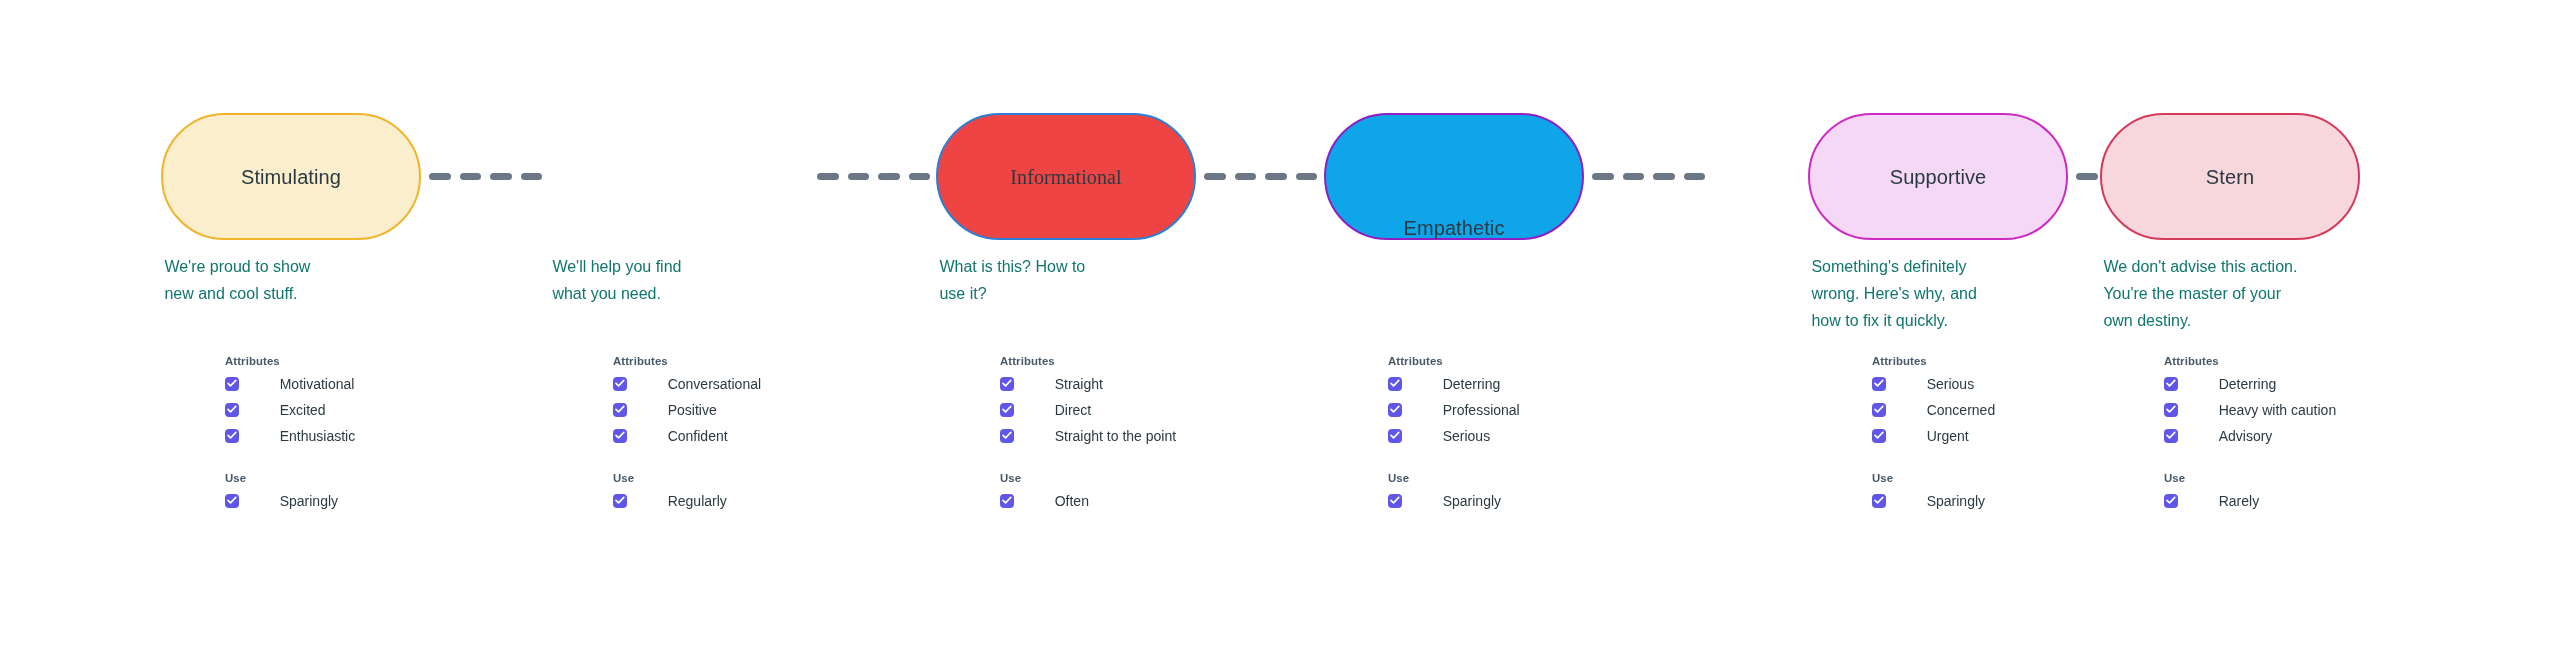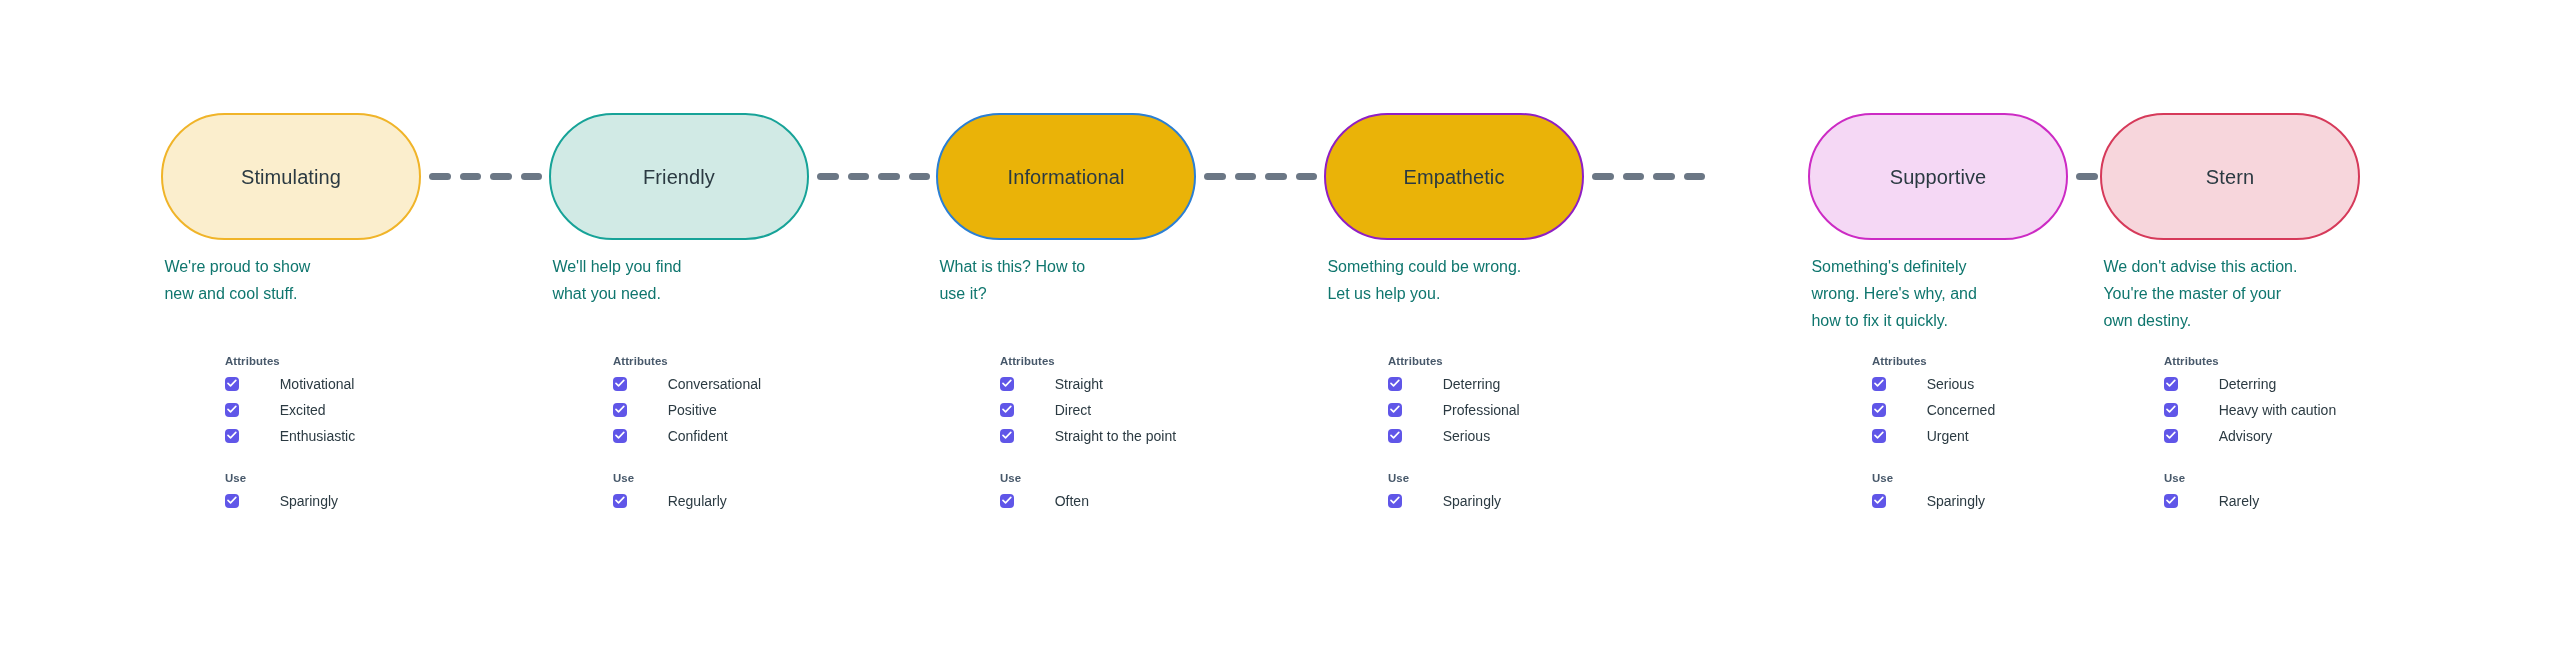--- a/index.html
+++ b/index.html
@@ -189,23 +189,20 @@
               <svg width="10" height="8.7" viewBox="0 0 15 13">
                 <path d="M1.5 6.6 L5.3 10.3 L13.2 2.1" stroke="#ffffff" stroke-width="2.4" stroke-linecap="round" stroke-linejoin="round" fill="none"></path>
               </svg>
             </span>
             <span class="meta-label">Sparingly</span>
           </li>
         </ul>
       </div>
     </div>
     <div class="col" style="left: 549px;">
-      <div class="pill" style="border-color: rgb(23, 163, 152); background: rgb(209, 234, 229);">
-        <span class="pill-label">Friendly</span>
-      </div>
       <div class="connector">
         <span class="dash" style="background: rgb(107, 119, 133);"></span>
         <span class="dash" style="background: rgb(107, 119, 133);"></span>
         <span class="dash" style="background: rgb(107, 119, 133);"></span>
         <span class="dash" style="background: rgb(107, 119, 133);"></span>
       </div>
       <div class="desc">We'll help you find
 what you need.</div>
       <div class="meta">
         <div class="meta-heading">Attributes</div>
@@ -242,21 +239,21 @@
               <svg width="10" height="8.7" viewBox="0 0 15 13">
                 <path d="M1.5 6.6 L5.3 10.3 L13.2 2.1" stroke="#ffffff" stroke-width="2.4" stroke-linecap="round" stroke-linejoin="round" fill="none"></path>
               </svg>
             </span>
             <span class="meta-label">Regularly</span>
           </li>
         </ul>
       </div>
     </div>
     <div class="col" style="left: 936px;">
-      <div class="pill" style="border-color: rgb(43, 127, 212); background: #eab308;">
+      <div class="pill" style="border-color: rgb(43, 127, 212); background: #ef4444; font-family: Liberation Serif, serif;">
         <span class="pill-label">Informational</span>
       </div>
       <div class="connector">
         <span class="dash" style="background: rgb(107, 119, 133);"></span>
         <span class="dash" style="background: rgb(107, 119, 133);"></span>
         <span class="dash" style="background: rgb(107, 119, 133);"></span>
         <span class="dash" style="background: rgb(107, 119, 133);"></span>
       </div>
       <div class="desc">What is this? How to
 use it?</div>
@@ -295,31 +292,29 @@
               <svg width="10" height="8.7" viewBox="0 0 15 13">
                 <path d="M1.5 6.6 L5.3 10.3 L13.2 2.1" stroke="#ffffff" stroke-width="2.4" stroke-linecap="round" stroke-linejoin="round" fill="none"></path>
               </svg>
             </span>
             <span class="meta-label">Often</span>
           </li>
         </ul>
       </div>
     </div>
     <div class="col" style="left: 1324px;">
-      <div class="pill" style="border-color: rgb(143, 31, 196); background: #eab308;">
+      <div class="pill" style="border-color: rgb(143, 31, 196); background: #0ea5e9; align-items: flex-end;">
         <span class="pill-label">Empathetic</span>
       </div>
       <div class="connector">
         <span class="dash" style="background: rgb(107, 119, 133);"></span>
         <span class="dash" style="background: rgb(107, 119, 133);"></span>
         <span class="dash" style="background: rgb(107, 119, 133);"></span>
         <span class="dash" style="background: rgb(107, 119, 133);"></span>
       </div>
-      <div class="desc">Something could be wrong.
-Let us help you.</div>
       <div class="meta">
         <div class="meta-heading">Attributes</div>
         <ul class="meta-list">
           <li class="meta-item">
             <span class="checkbox">
               <svg width="10" height="8.7" viewBox="0 0 15 13">
                 <path d="M1.5 6.6 L5.3 10.3 L13.2 2.1" stroke="#ffffff" stroke-width="2.4" stroke-linecap="round" stroke-linejoin="round" fill="none"></path>
               </svg>
             </span>
             <span class="meta-label">Deterring</span>

